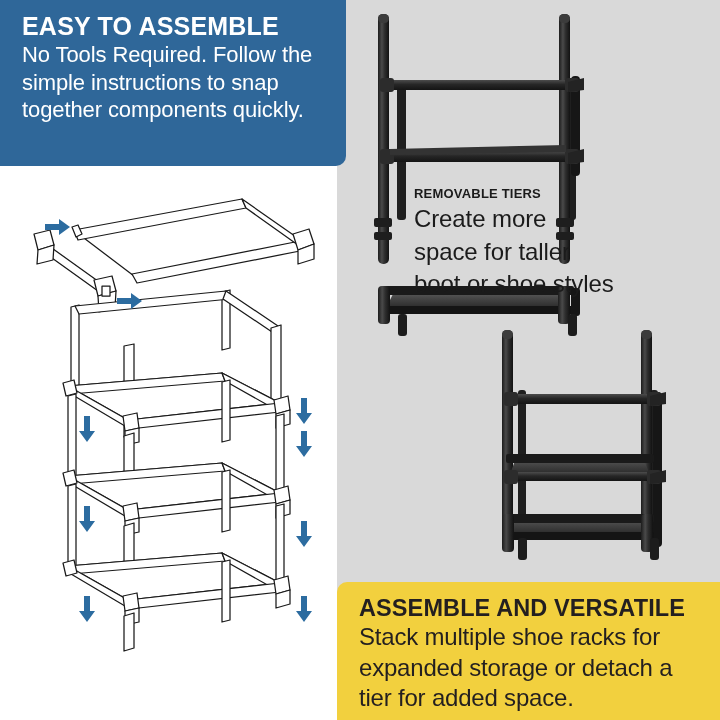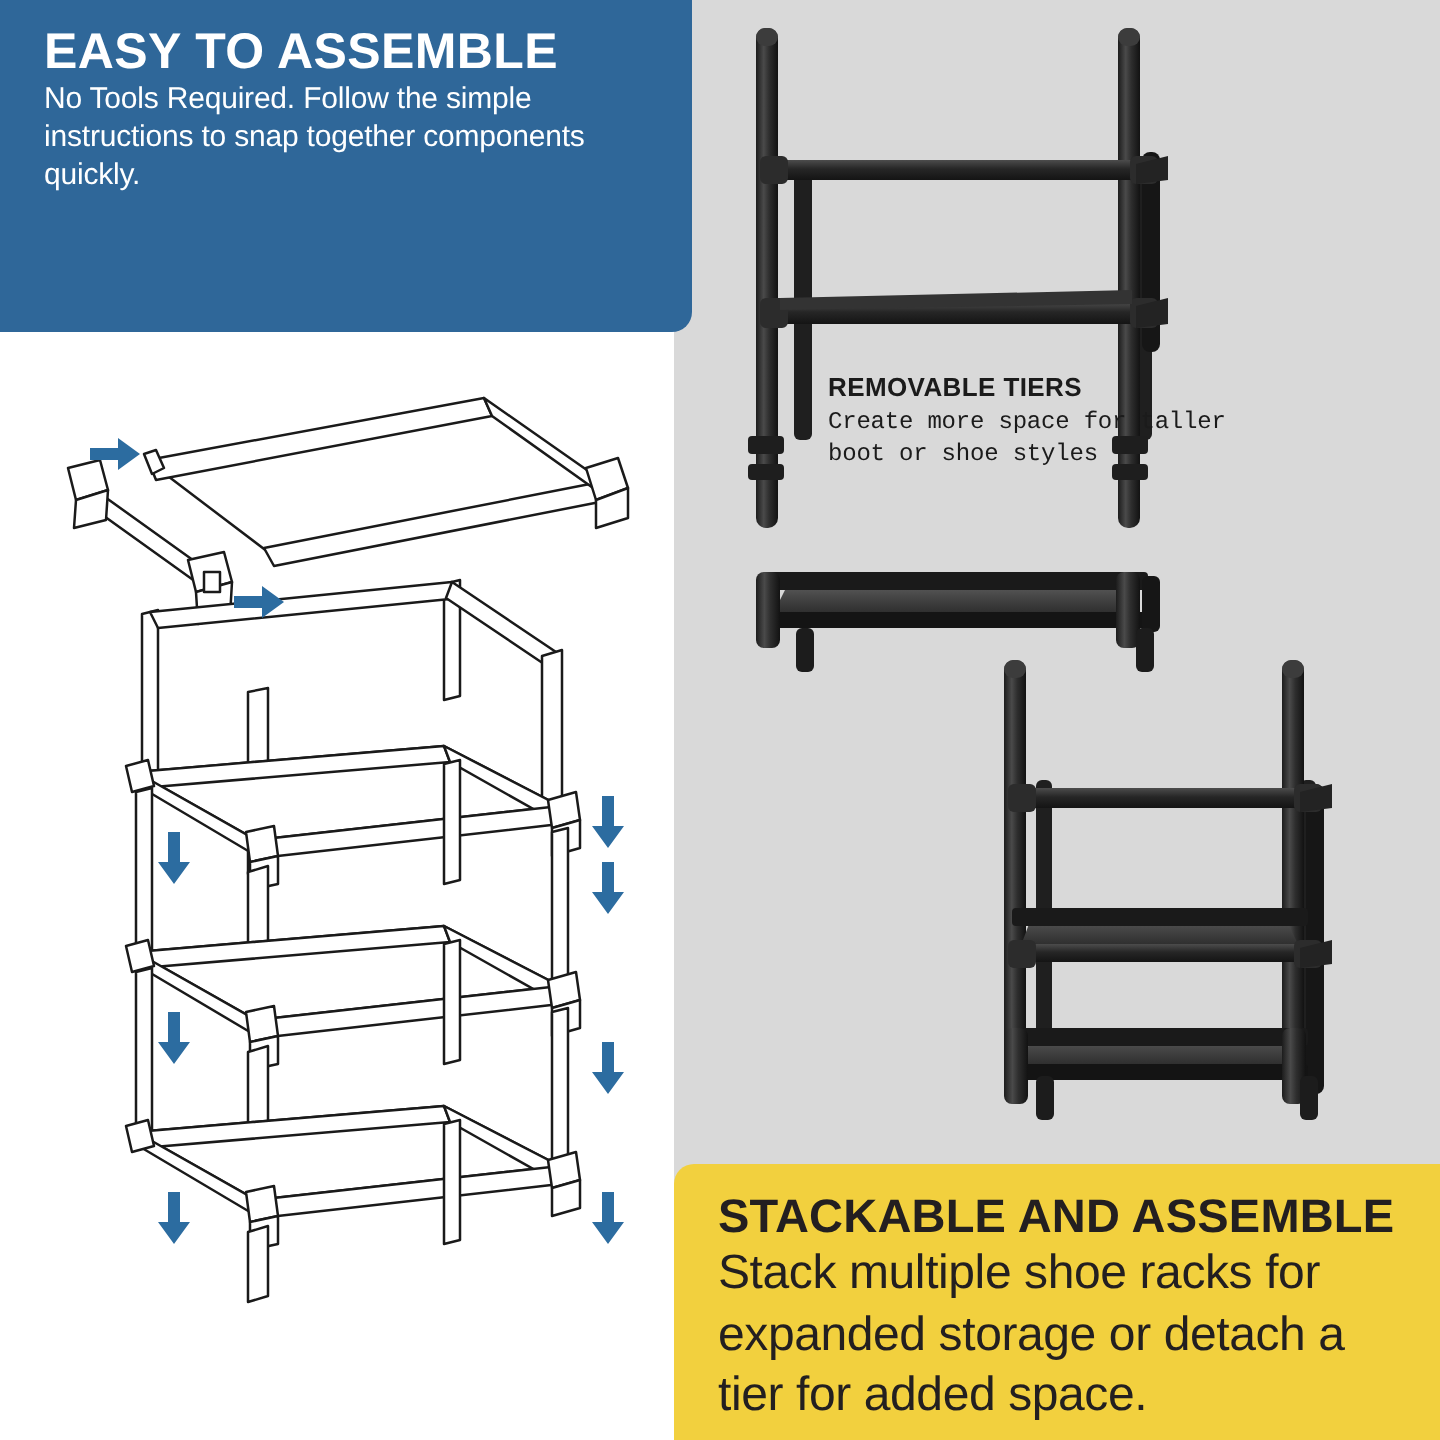--- a/index.html
+++ b/index.html
@@ -46,21 +46,21 @@
   .panel-blue .headline {
     color: #ffffff;
     font-size: 25px;
     font-weight: bold;
     letter-spacing: 0.2px;
     line-height: 1.08;
     margin: 0 0 1px 0;
   }
   .panel-blue .body {
     color: #ffffff;
-    font-size: 15px;
+    font-size: 22px;
     font-weight: 400;
     line-height: 1.26;
     margin: 0;
     letter-spacing: -0.1px;
   }
 
   
   .panel-yellow {
     position: absolute;
     left: 337px; top: 582px;
@@ -98,26 +98,25 @@
   .overlay-removable .headline {
     color: #1b1b1b;
     font-size: 13px;
     font-weight: bold;
     letter-spacing: 0.2px;
     line-height: 1.1;
     margin: 0 0 2px 0;
   }
   .overlay-removable .body {
     color: #1b1b1b;
-    font-size: 12px;
+    font-size: 24px;
     font-weight: 400;
     line-height: 1.35;
     margin: 0;
     letter-spacing: -0.1px;
-    font-family: Liberation Mono, monospace;
   }
 
   
   .art {
     position: absolute;
   }
   .art svg { display: block; }
 
   #assembly-diagram { left: 6px; top: 188px; }
   #rack-upper      { left: 360px; top: -4px; }
@@ -351,17 +350,17 @@
     <div class="headline">EASY TO ASSEMBLE</div>
     <div class="body">No Tools Required. Follow the simple instructions to snap together components quickly.</div>
   </div>
 
   <div class="overlay-removable">
     <div class="headline">REMOVABLE TIERS</div>
     <div class="body">Create more space for taller boot or shoe styles</div>
   </div>
 
   <div class="panel-yellow">
-    <div class="headline">STACKABLE AND ASSEMBLE</div>
+    <div class="headline">ASSEMBLE AND VERSATILE</div>
     <div class="body">Stack multiple shoe racks for expanded storage or detach a tier for added space.</div>
   </div>
 
 </div>
 
 </body></html>

